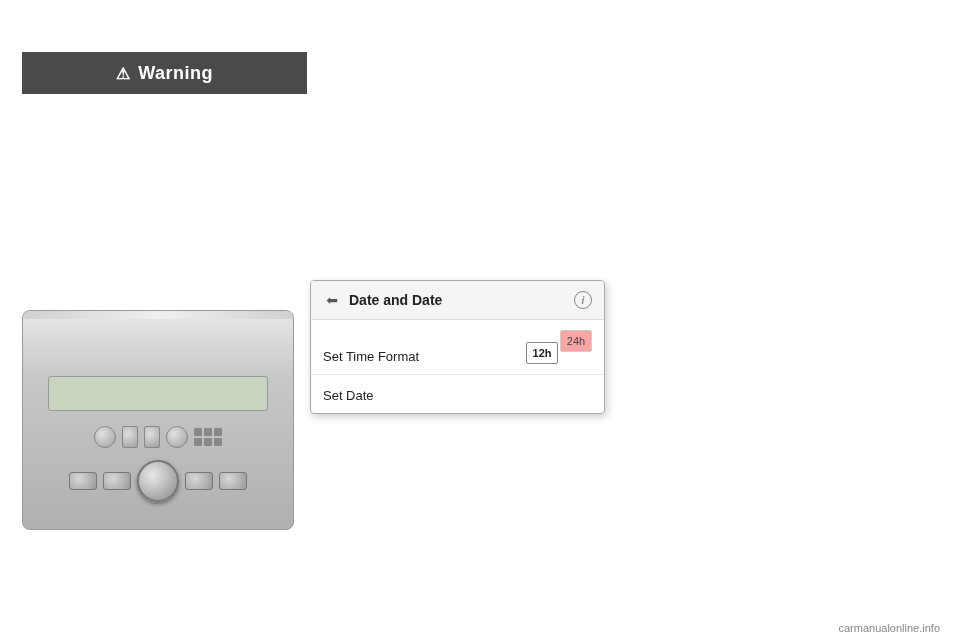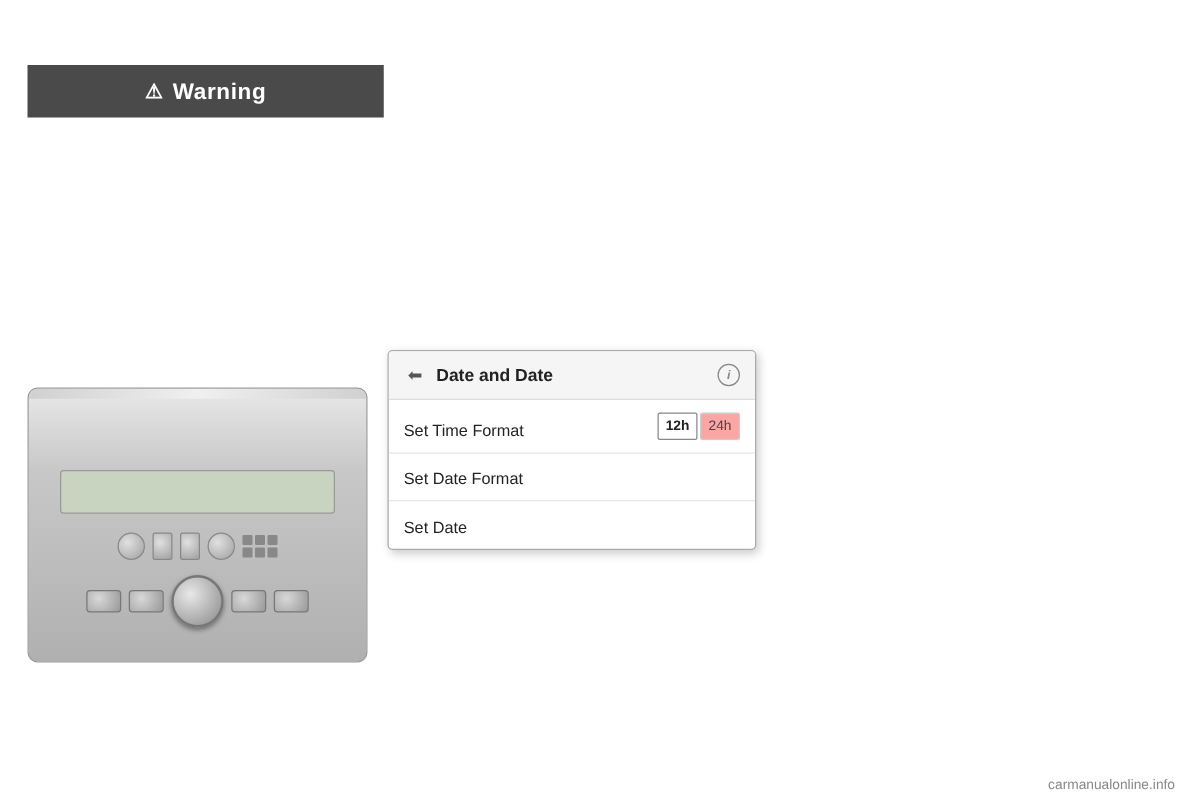--- a/index.html
+++ b/index.html
@@ -239,20 +239,21 @@
       justify-content: center;
       cursor: pointer;
       border-radius: 2px;
     }
 
     .format-btn.active {
       background: #ffffff;
       border: 1.5px solid #888888;
       color: #222222;
       font-weight: bold;
+      margin-top: 12px;
     }
 
     
     .watermark {
       position: absolute;
       bottom: 8px;
       right: 20px;
       font-size: 11px;
       color: #888888;
       font-family: Arial, sans-serif;
@@ -301,23 +302,20 @@
   </div>
 
   <div class="dialog-row">
     <span class="dialog-row-label">Set Time Format</span>
     <div class="time-format-buttons">
       <div class="format-btn active">12h</div>
       <div class="format-btn">24h</div>
     </div>
   </div>
 
-  <div class="dialog-row">
-    <span class="dialog-row-label">Set Date Format</span>
-  </div>
 
 
 
   <div class="dialog-row">
     <span class="dialog-row-label">Set Date</span>
   </div>
 
 </div>
 
 <div class="watermark">carmanualonline.info</div>

